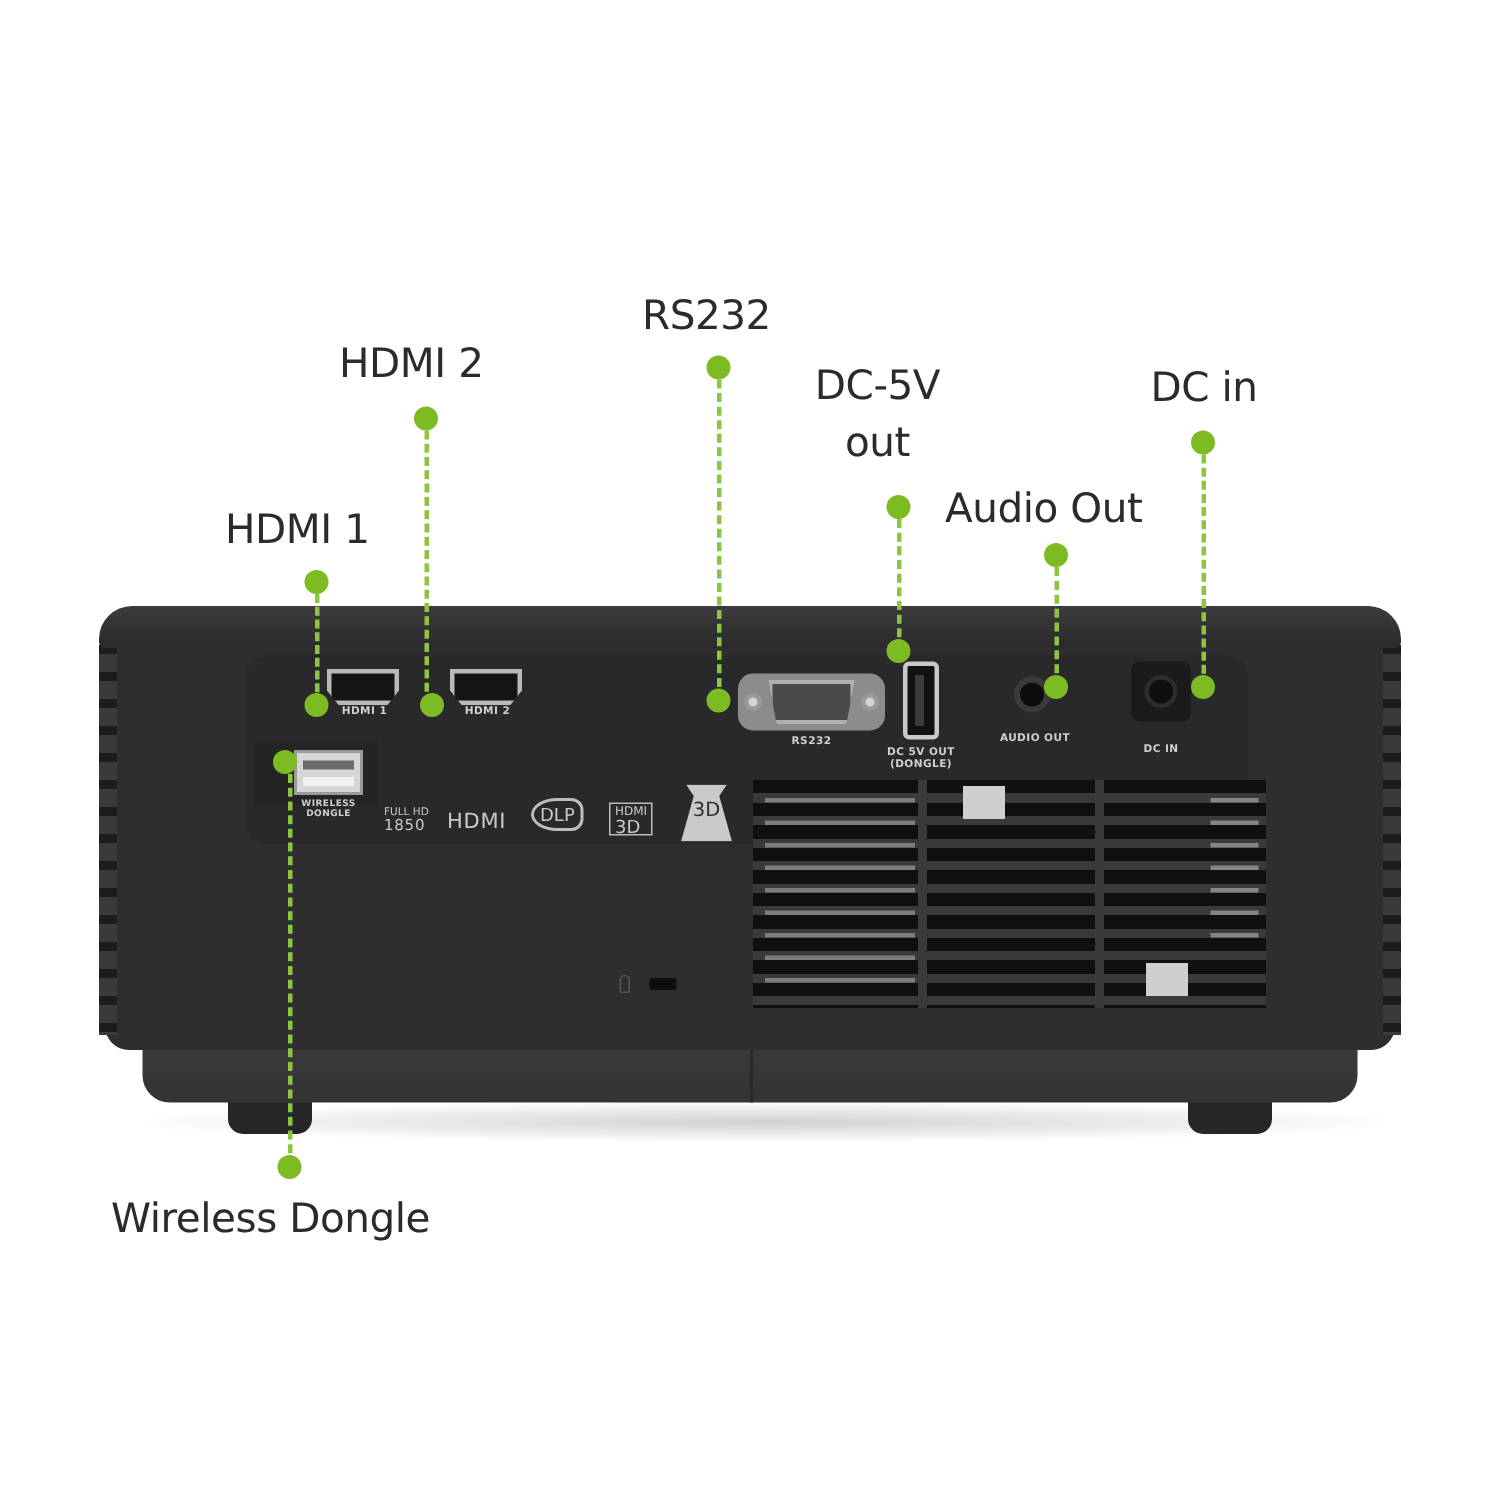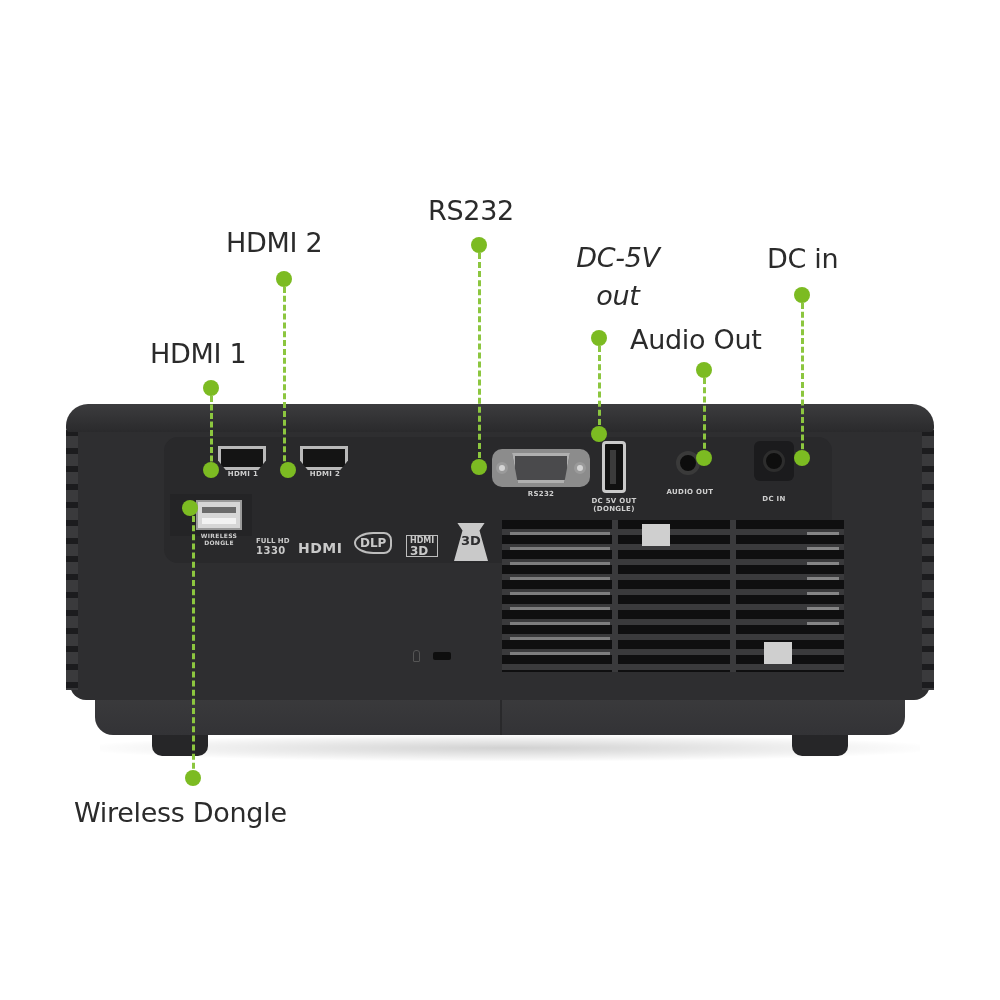--- a/index.html
+++ b/index.html
@@ -102,21 +102,21 @@
   }
   .dc-jack-frame { position: absolute; left: 754px; top: 441px; width: 40px; height: 40px; background: #1b1b1d; border-radius: 6px; }
   .dc-jack { position: absolute; left: 763px; top: 450px; width: 22px; height: 22px; border-radius: 50%; background: #0e0e0e; border: 3px solid #2d2d2d; }
   .usb-a {
     position: absolute; left: 196px; top: 500px; width: 46px; height: 30px;
     background: #d6d6d6; border: 2px solid #9a9a9a;
   }
   .usb-a::before { content: ""; position: absolute; left: 4px; top: 5px; width: 34px; height: 6px; background: #6a6a6a; }
   .usb-a::after { content: ""; position: absolute; left: 4px; top: 16px; width: 34px; height: 6px; background: #f2f2f2; }
 
-  .logo { position: absolute; color: #c9c9c9; font-family: "DejaVu Sans", sans-serif; font-weight: bold; white-space: nowrap; }
+  .logo { position: absolute; color: #c9c9c9; font-family: "DejaVu Sans", sans-serif; font-weight: normal; white-space: nowrap; }
   .logo-fullhd { left: 256px; top: 537px; font-size: 7px; line-height: 9px; }
   .logo-fullhd .big { font-size: 10px; letter-spacing: 0.5px; }
   .logo-hdmi { left: 298px; top: 540px; font-size: 14px; letter-spacing: 0.5px; }
   .logo-dlp { left: 354px; top: 532px; font-size: 12px; border: 2px solid #bdbdbd; border-radius: 50% 8px 8px 50%; padding: 2px 4px; }
   .logo-hdmi3d { left: 406px; top: 535px; font-size: 8px; line-height: 10px; border: 1px solid #bdbdbd; padding: 0 3px; }
   .logo-hdmi3d .big { font-size: 12px; }
   .logo-3d { left: 454px; top: 523px; width: 34px; height: 38px; background: #c9c9c9; color: #2e2e30; font-size: 13px; text-align: center; line-height: 36px; clip-path: polygon(10% 0, 90% 0, 75% 20%, 100% 100%, 0 100%, 25% 20%); }
 
   .vent {
     position: absolute; left: 502px; top: 520px; width: 342px; height: 152px;
@@ -179,21 +179,21 @@
 <div class="port-text" style="left:754px; top:495px; width:40px;">DC IN</div>
 
 <div class="usb-a"></div>
 <div class="port-text" style="left:192px; top:532px; width:54px; font-size:6px;">
   <div>WIRELESS</div>
   <div>DONGLE</div>
 </div>
 
 <div class="logo logo-fullhd">
   <div>FULL HD</div>
-  <div class="big">1330</div>
+  <div class="big">1850</div>
 </div>
 <div class="logo logo-hdmi">HDMI</div>
 <div class="logo logo-dlp">DLP</div>
 <div class="logo logo-hdmi3d">
   <div>HDMI</div>
   <div class="big">3D</div>
 </div>
 <div class="logo logo-3d">3D</div>
 
 <div class="vent">
@@ -231,21 +231,21 @@
 <div class="callout-label" style="left:226px; top:227px;">HDMI 2</div>
 <div class="dot" style="left:284px; top:279px;"></div>
 <div class="dash" style="left:284px; top:287px; height:183px;"></div>
 <div class="dot" style="left:288px; top:470px;"></div>
 
 <div class="callout-label" style="left:428px; top:195px;">RS232</div>
 <div class="dot" style="left:479px; top:245px;"></div>
 <div class="dash" style="left:479px; top:253px; height:214px;"></div>
 <div class="dot" style="left:479px; top:467px;"></div>
 
-<div class="callout-label" style="left:568px; top:242px; width:100px;font-style:italic;">
+<div class="callout-label" style="left:535px; top:242px; width:100px;">
   <div>DC-5V</div>
   <div style="margin-top:7px;">out</div>
 </div>
 <div class="dot" style="left:599px; top:338px;"></div>
 <div class="dash" style="left:599px; top:346px; height:88px;"></div>
 <div class="dot" style="left:599px; top:434px;"></div>
 
 <div class="callout-label" style="left:630px; top:324px;">Audio Out</div>
 <div class="dot" style="left:704px; top:370px;"></div>
 <div class="dash" style="left:704px; top:378px; height:80px;"></div>

